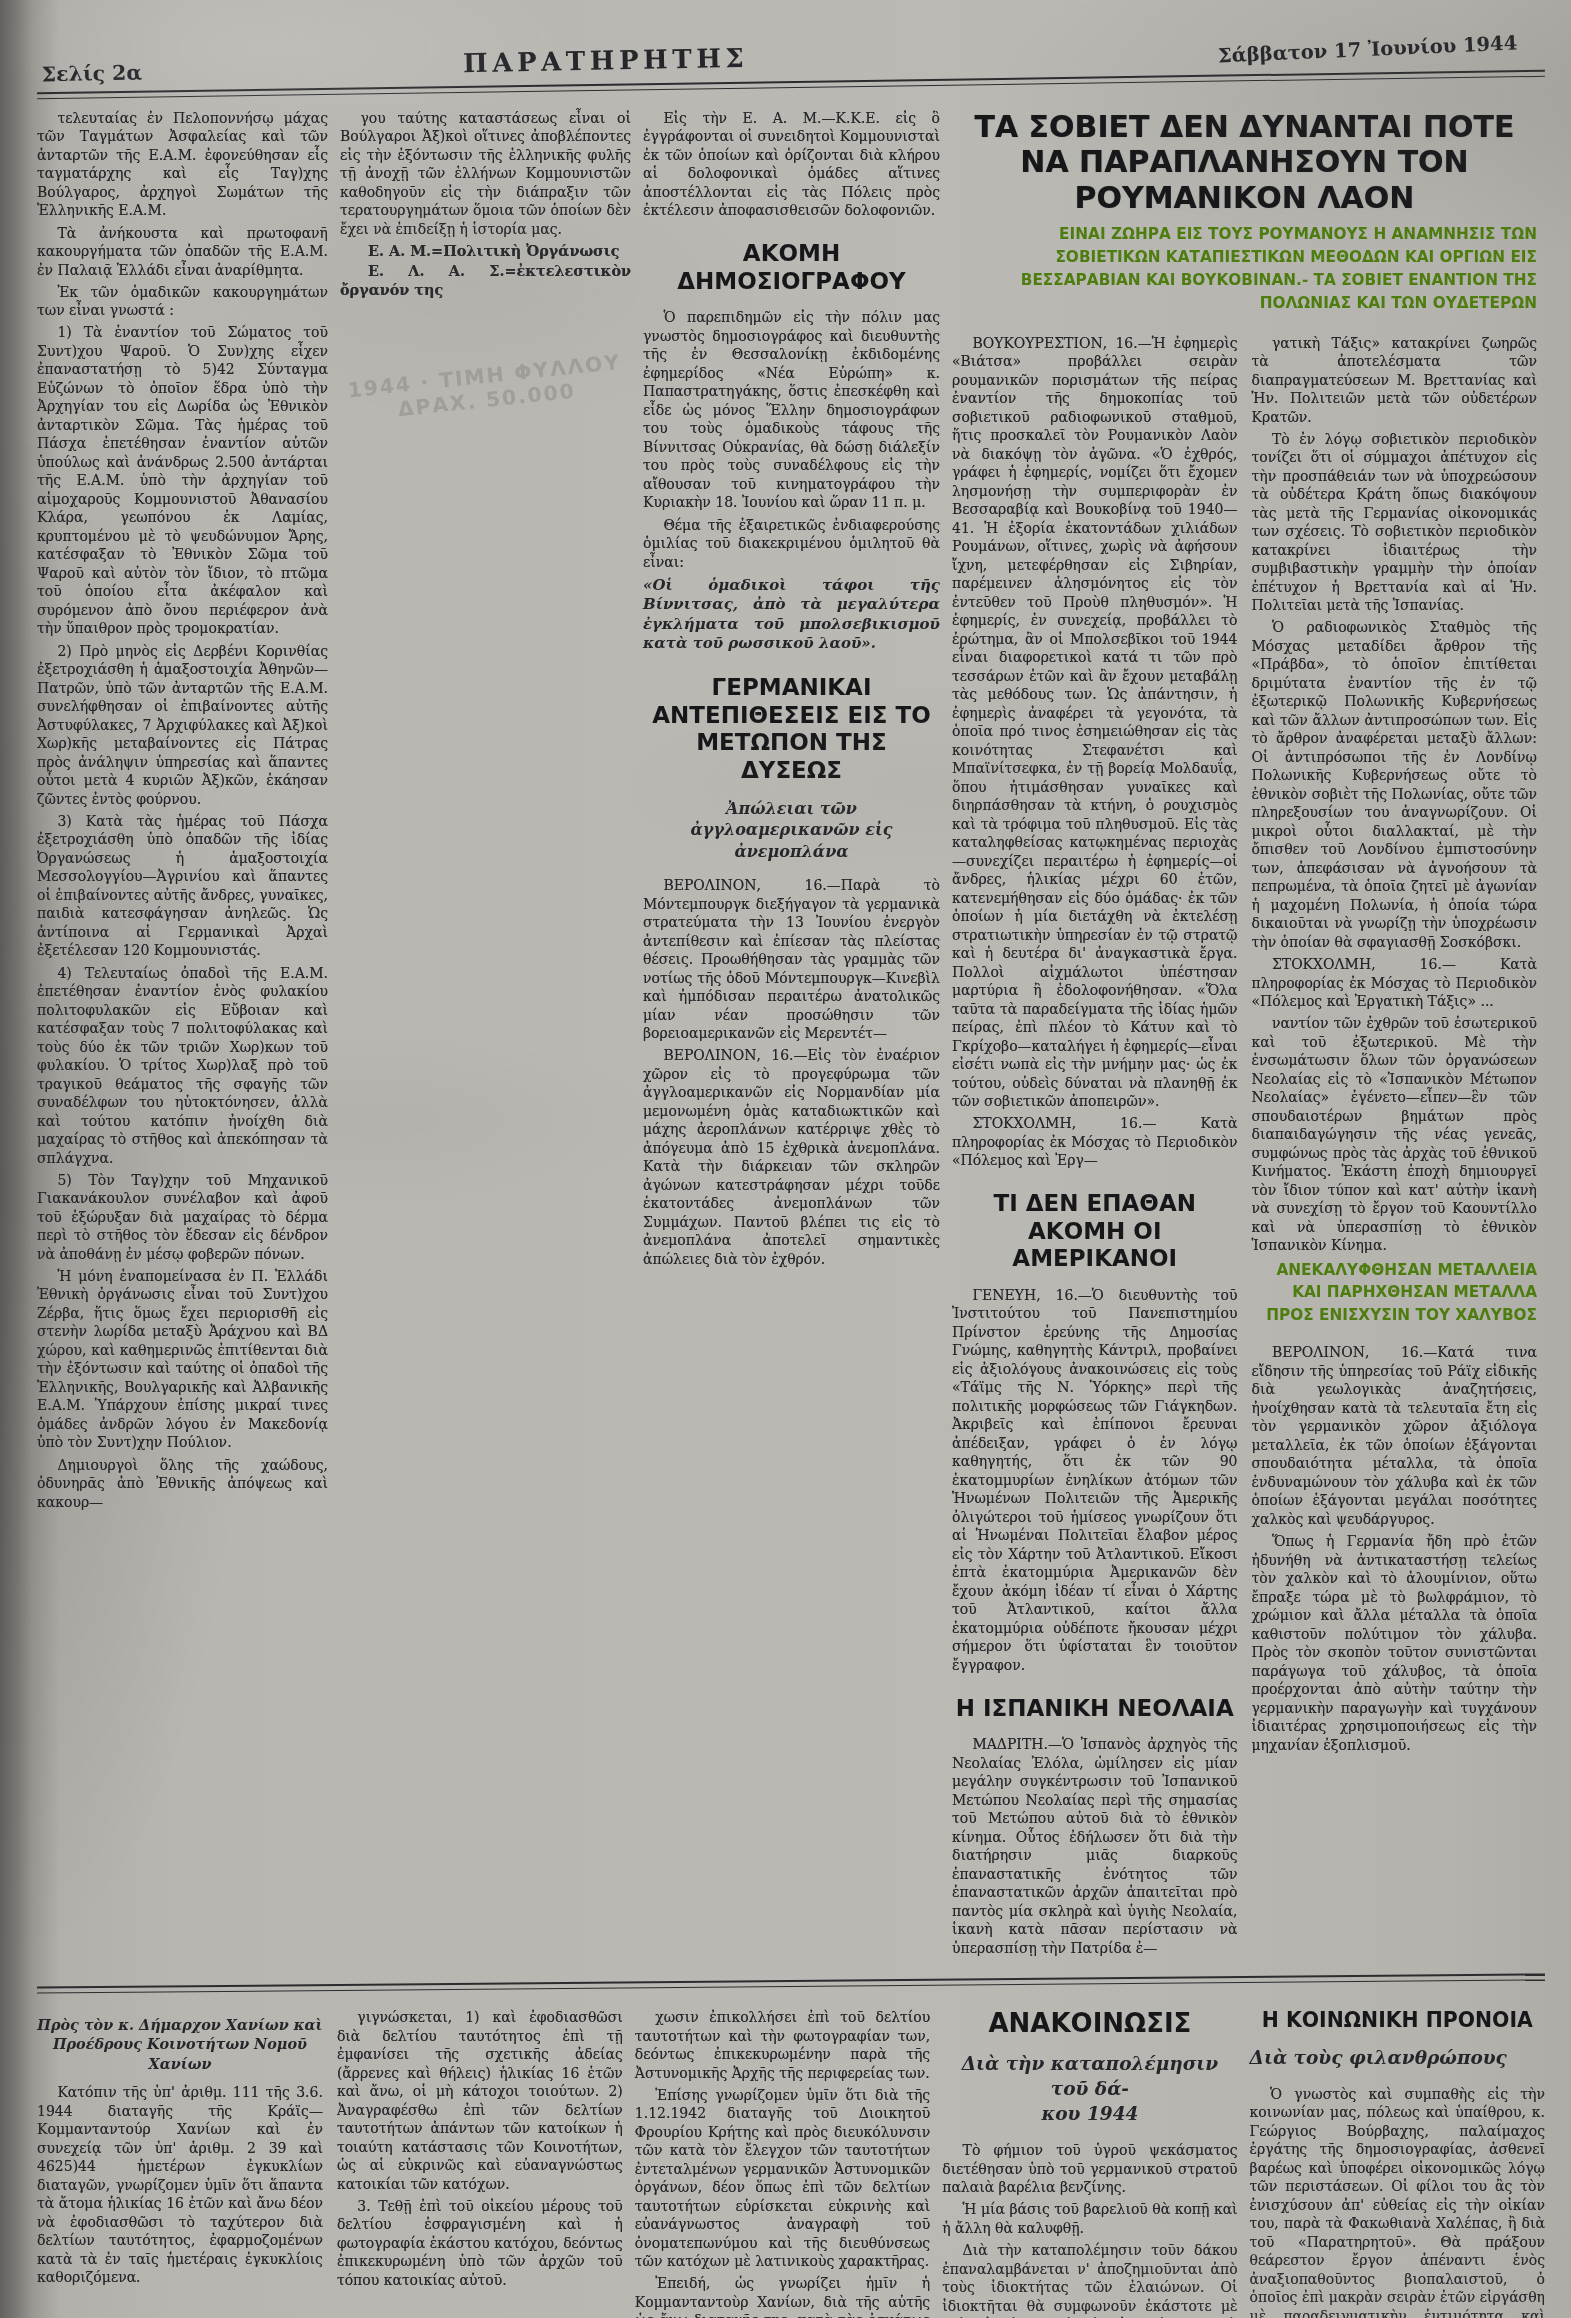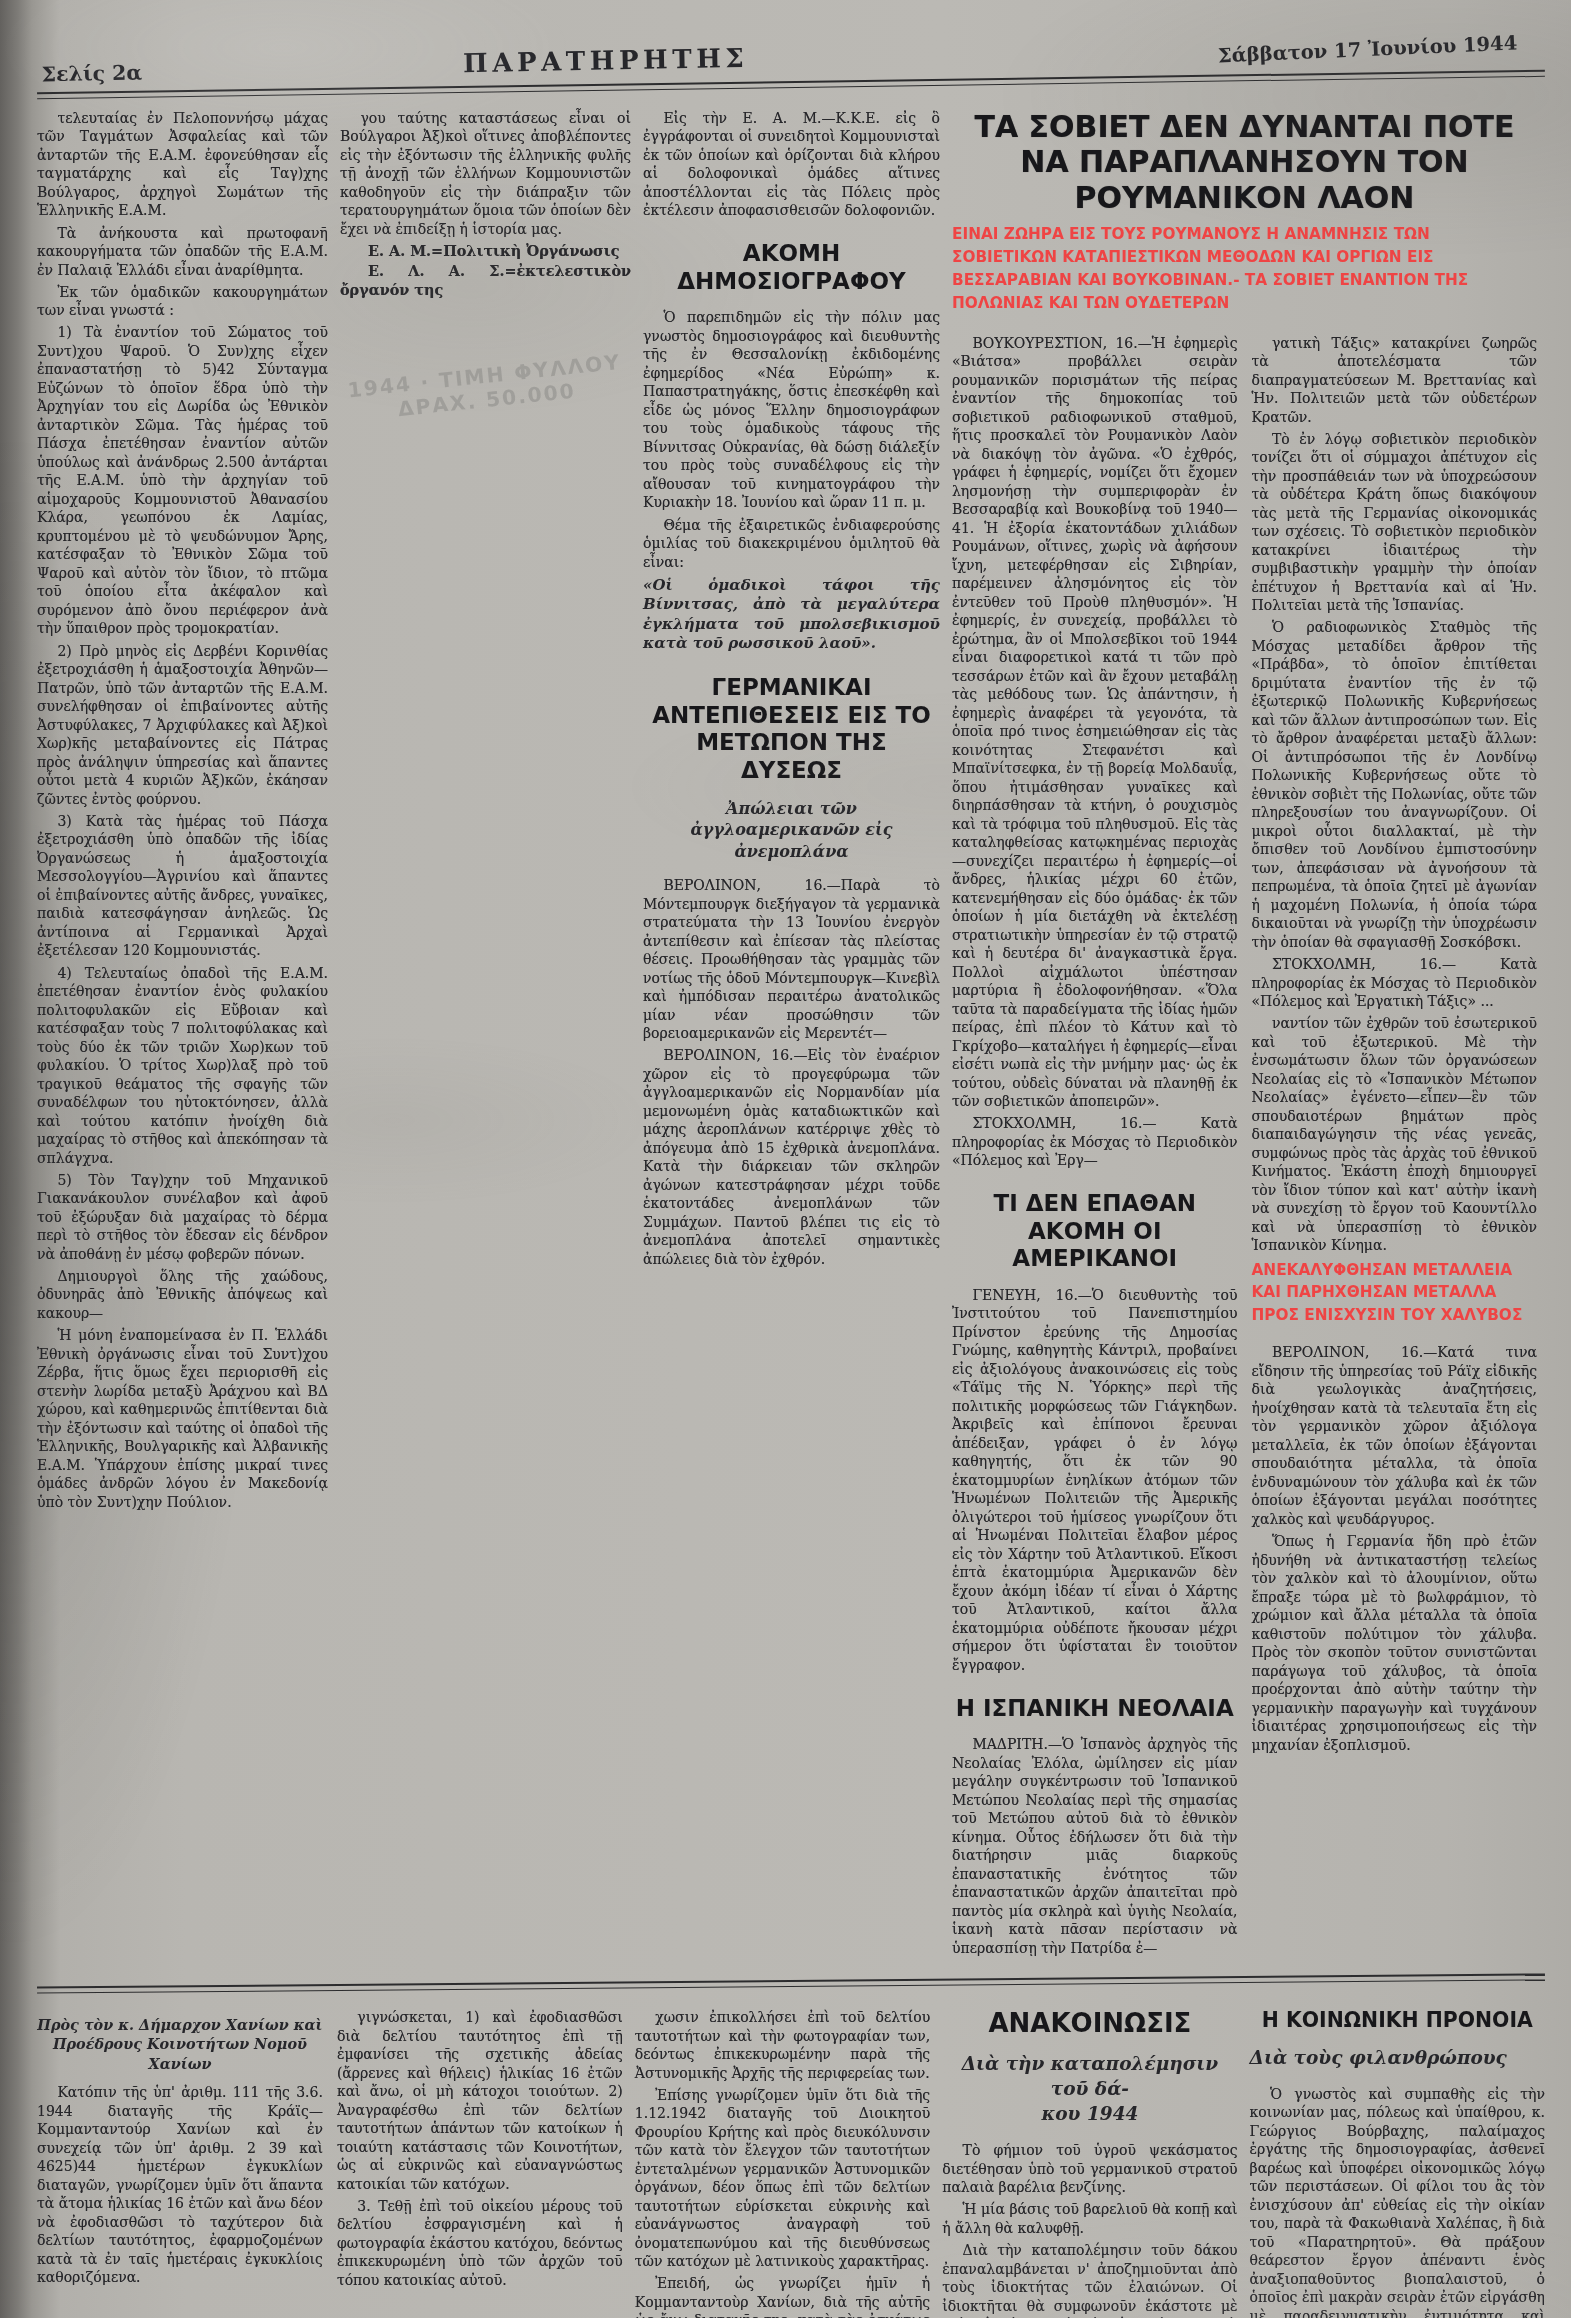--- a/index.html
+++ b/index.html
@@ -33,22 +33,22 @@
         text-shadow:0 0 0.5px rgba(25,25,28,.5);}
   .cols{display:flex;gap:12px;align-items:flex-start;}
   .col{min-width:0;}
   .c-n{width:291px;}
   .c-m{width:297px;}
   .c-right{width:585px;}
   .subcols{display:flex;gap:14px;}
   .subcol{width:286px;min-width:0;}
   h2.banner{font-family:"DejaVu Sans",sans-serif;font-weight:bold;text-align:center;
     font-size:30px;line-height:1.18;margin:0 0 8.3px;color:#17171a;text-shadow:0 0 0.9px rgba(10,10,12,.4);}
-  h3.subbanner{font-family:"DejaVu Sans",sans-serif;font-weight:bold;text-align:left;
-    font-size:15.3px;line-height:1.5;margin:0 0 18.5px;color:#ef4444;}
+  h3.subbanner{font-family:"DejaVu Sans",sans-serif;font-weight:bold;text-align:right;
+    font-size:15.3px;line-height:1.5;margin:0 0 18.5px;color:#4d7c0f;}
   h3.sec{font-family:"DejaVu Sans",sans-serif;font-weight:bold;text-align:center;
     font-size:23px;line-height:1.2;margin:20.4px 0 13px;color:#17171a;}
   h4.ital{font-style:italic;font-weight:bold;text-align:center;font-size:16px;margin:0 0 14px;line-height:1.35;}
   .quote{font-weight:bold;font-style:italic;font-size:15px;line-height:19.5px;text-align:justify;margin:4.6px 0 7.4px;}
   .ghost{opacity:.16;transform:rotate(-6deg);font-family:"DejaVu Sans",sans-serif;
     font-weight:bold;font-size:20.4px;text-align:center;margin-top:65px;letter-spacing:1.9px;}
   .addr{font-style:italic;font-weight:bold;font-size:14.4px;line-height:19.5px;text-align:center;margin:6.5px 0 10.2px;}
   .bot-rule{transform:rotate(-0.5deg);margin:18.5px 0 21.3px;}
   .eam{font-size:14.4px;font-weight:bold;text-indent:28px;margin:1.9px 0;}
 </style>
@@ -70,22 +70,22 @@
       <div class="col c-n">
         <div>
             <p class="para">τελευταίας ἐν Πελοποννήσῳ μάχας τῶν Ταγμάτων Ἀσφαλείας καὶ τῶν ἀνταρτῶν τῆς Ε.Α.Μ. ἐφονεύθησαν εἷς ταγματάρχης καὶ εἷς Ταγ)χης Βούλγαρος, ἀρχηγοὶ Σωμάτων τῆς Ἑλληνικῆς Ε.Α.Μ.</p>
             <p class="para">Τὰ ἀνήκουστα καὶ πρωτοφανῆ κακουργήματα τῶν ὀπαδῶν τῆς Ε.Α.Μ. ἐν Παλαιᾷ Ἑλλάδι εἶναι ἀναρίθμητα.</p>
             <p class="para">Ἐκ τῶν ὁμαδικῶν κακουργημάτων των εἶναι γνωστά :</p>
             <p class="para">1) Τὰ ἐναντίον τοῦ Σώματος τοῦ Συντ)χου Ψαροῦ. Ὁ Συν)χης εἶχεν ἐπαναστατήσῃ τὸ 5)42 Σύνταγμα Εὐζώνων τὸ ὁποῖον ἕδρα ὑπὸ τὴν Ἀρχηγίαν του εἰς Δωρίδα ὡς Ἐθνικὸν ἀνταρτικὸν Σῶμα. Τὰς ἡμέρας τοῦ Πάσχα ἐπετέθησαν ἐναντίον αὐτῶν ὑπούλως καὶ ἀνάνδρως 2.500 ἀντάρται τῆς Ε.Α.Μ. ὑπὸ τὴν ἀρχηγίαν τοῦ αἱμοχαροῦς Κομμουνιστοῦ Ἀθανασίου Κλάρα, γεωπόνου ἐκ Λαμίας, κρυπτομένου μὲ τὸ ψευδώνυμον Ἄρης, κατέσφαξαν τὸ Ἐθνικὸν Σῶμα τοῦ Ψαροῦ καὶ αὐτὸν τὸν ἴδιον, τὸ πτῶμα τοῦ ὁποίου εἶτα ἀκέφαλον καὶ συρόμενον ἀπὸ ὄνου περιέφερον ἀνὰ τὴν ὕπαιθρον πρὸς τρομοκρατίαν.</p>
             <p class="para">2) Πρὸ μηνὸς εἰς Δερβένι Κορινθίας ἐξετροχιάσθη ἡ ἁμαξοστοιχία Ἀθηνῶν—Πατρῶν, ὑπὸ τῶν ἀνταρτῶν τῆς Ε.Α.Μ. συνελήφθησαν οἱ ἐπιβαίνοντες αὐτῆς Ἀστυφύλακες, 7 Ἀρχιφύλακες καὶ Ἀξ)κοὶ Χωρ)κῆς μεταβαίνοντες εἰς Πάτρας πρὸς ἀνάληψιν ὑπηρεσίας καὶ ἅπαντες οὗτοι μετὰ 4 κυριῶν Ἀξ)κῶν, ἐκάησαν ζῶντες ἐντὸς φούρνου.</p>
             <p class="para">3) Κατὰ τὰς ἡμέρας τοῦ Πάσχα ἐξετροχιάσθη ὑπὸ ὀπαδῶν τῆς ἰδίας Ὀργανώσεως ἡ ἁμαξοστοιχία Μεσσολογγίου—Ἀγρινίου καὶ ἅπαντες οἱ ἐπιβαίνοντες αὐτῆς ἄνδρες, γυναῖκες, παιδιὰ κατεσφάγησαν ἀνηλεῶς. Ὡς ἀντίποινα αἱ Γερμανικαὶ Ἀρχαὶ ἐξετέλεσαν 120 Κομμουνιστάς.</p>
             <p class="para">4) Τελευταίως ὀπαδοὶ τῆς Ε.Α.Μ. ἐπετέθησαν ἐναντίον ἑνὸς φυλακίου πολιτοφυλακῶν εἰς Εὔβοιαν καὶ κατέσφαξαν τοὺς 7 πολιτοφύλακας καὶ τοὺς δύο ἐκ τῶν τριῶν Χωρ)κων τοῦ φυλακίου. Ὁ τρίτος Χωρ)λαξ πρὸ τοῦ τραγικοῦ θεάματος τῆς σφαγῆς τῶν συναδέλφων του ηὐτοκτόνησεν, ἀλλὰ καὶ τούτου κατόπιν ἠνοίχθη διὰ μαχαίρας τὸ στῆθος καὶ ἀπεκόπησαν τὰ σπλάγχνα.</p>
             <p class="para">5) Τὸν Ταγ)χην τοῦ Μηχανικοῦ Γιακανάκουλον συνέλαβον καὶ ἀφοῦ τοῦ ἐξώρυξαν διὰ μαχαίρας τὸ δέρμα περὶ τὸ στῆθος τὸν ἔδεσαν εἰς δένδρον νὰ ἀποθάνῃ ἐν μέσῳ φοβερῶν πόνων.</p>
+            <p class="para">Ἡ μόνη ἐναπομείνασα ἐν Π. Ἑλλάδι Ἐθνικὴ ὀργάνωσις εἶναι τοῦ Συντ)χου Ζέρβα, ἥτις ὅμως ἔχει περιορισθῆ εἰς στενὴν λωρίδα μεταξὺ Ἀράχνου καὶ ΒΔ χώρου, καὶ καθημερινῶς ἐπιτίθενται διὰ τὴν ἐξόντωσιν καὶ ταύτης οἱ ὀπαδοὶ τῆς Ἑλληνικῆς, Βουλγαρικῆς καὶ Ἀλβανικῆς Ε.Α.Μ. Ὑπάρχουν ἐπίσης μικραί τινες ὁμάδες ἀνδρῶν λόγου ἐν Μακεδονίᾳ ὑπὸ τὸν Συντ)χην Πούλιον.</p>
             <p class="para">Δημιουργοὶ ὅλης τῆς χαώδους, ὀδυνηρᾶς ἀπὸ Ἐθνικῆς ἀπόψεως καὶ κακουρ—</p>
-            <p class="para">Ἡ μόνη ἐναπομείνασα ἐν Π. Ἑλλάδι Ἐθνικὴ ὀργάνωσις εἶναι τοῦ Συντ)χου Ζέρβα, ἥτις ὅμως ἔχει περιορισθῆ εἰς στενὴν λωρίδα μεταξὺ Ἀράχνου καὶ ΒΔ χώρου, καὶ καθημερινῶς ἐπιτίθενται διὰ τὴν ἐξόντωσιν καὶ ταύτης οἱ ὀπαδοὶ τῆς Ἑλληνικῆς, Βουλγαρικῆς καὶ Ἀλβανικῆς Ε.Α.Μ. Ὑπάρχουν ἐπίσης μικραί τινες ὁμάδες ἀνδρῶν λόγου ἐν Μακεδονίᾳ ὑπὸ τὸν Συντ)χην Πούλιον.</p>
           </div>
       </div>
 
       <div class="col c-n">
         <div>
             <p class="para">γου ταύτης καταστάσεως εἶναι οἱ Βούλγαροι Ἀξ)κοὶ οἵτινες ἀποβλέποντες εἰς τὴν ἐξόντωσιν τῆς ἑλληνικῆς φυλῆς τῇ ἀνοχῇ τῶν ἑλλήνων Κομμουνιστῶν καθοδηγοῦν εἰς τὴν διάπραξιν τῶν τερατουργημάτων ὅμοια τῶν ὁποίων δὲν ἔχει νὰ ἐπιδείξῃ ἡ ἱστορία μας.</p>
           </div>
         <p class="para eam">Ε. Α. Μ.=Πολιτικὴ Ὀργάνωσις</p>
         <p class="para eam">Ε. Λ. Α. Σ.=ἐκτελεστικὸν ὄργανόν της</p>
         <div class="ghost">1944 · ΤΙΜΗ ΦΥΛΛΟΥ ΔΡΑΧ. 50.000</div>

